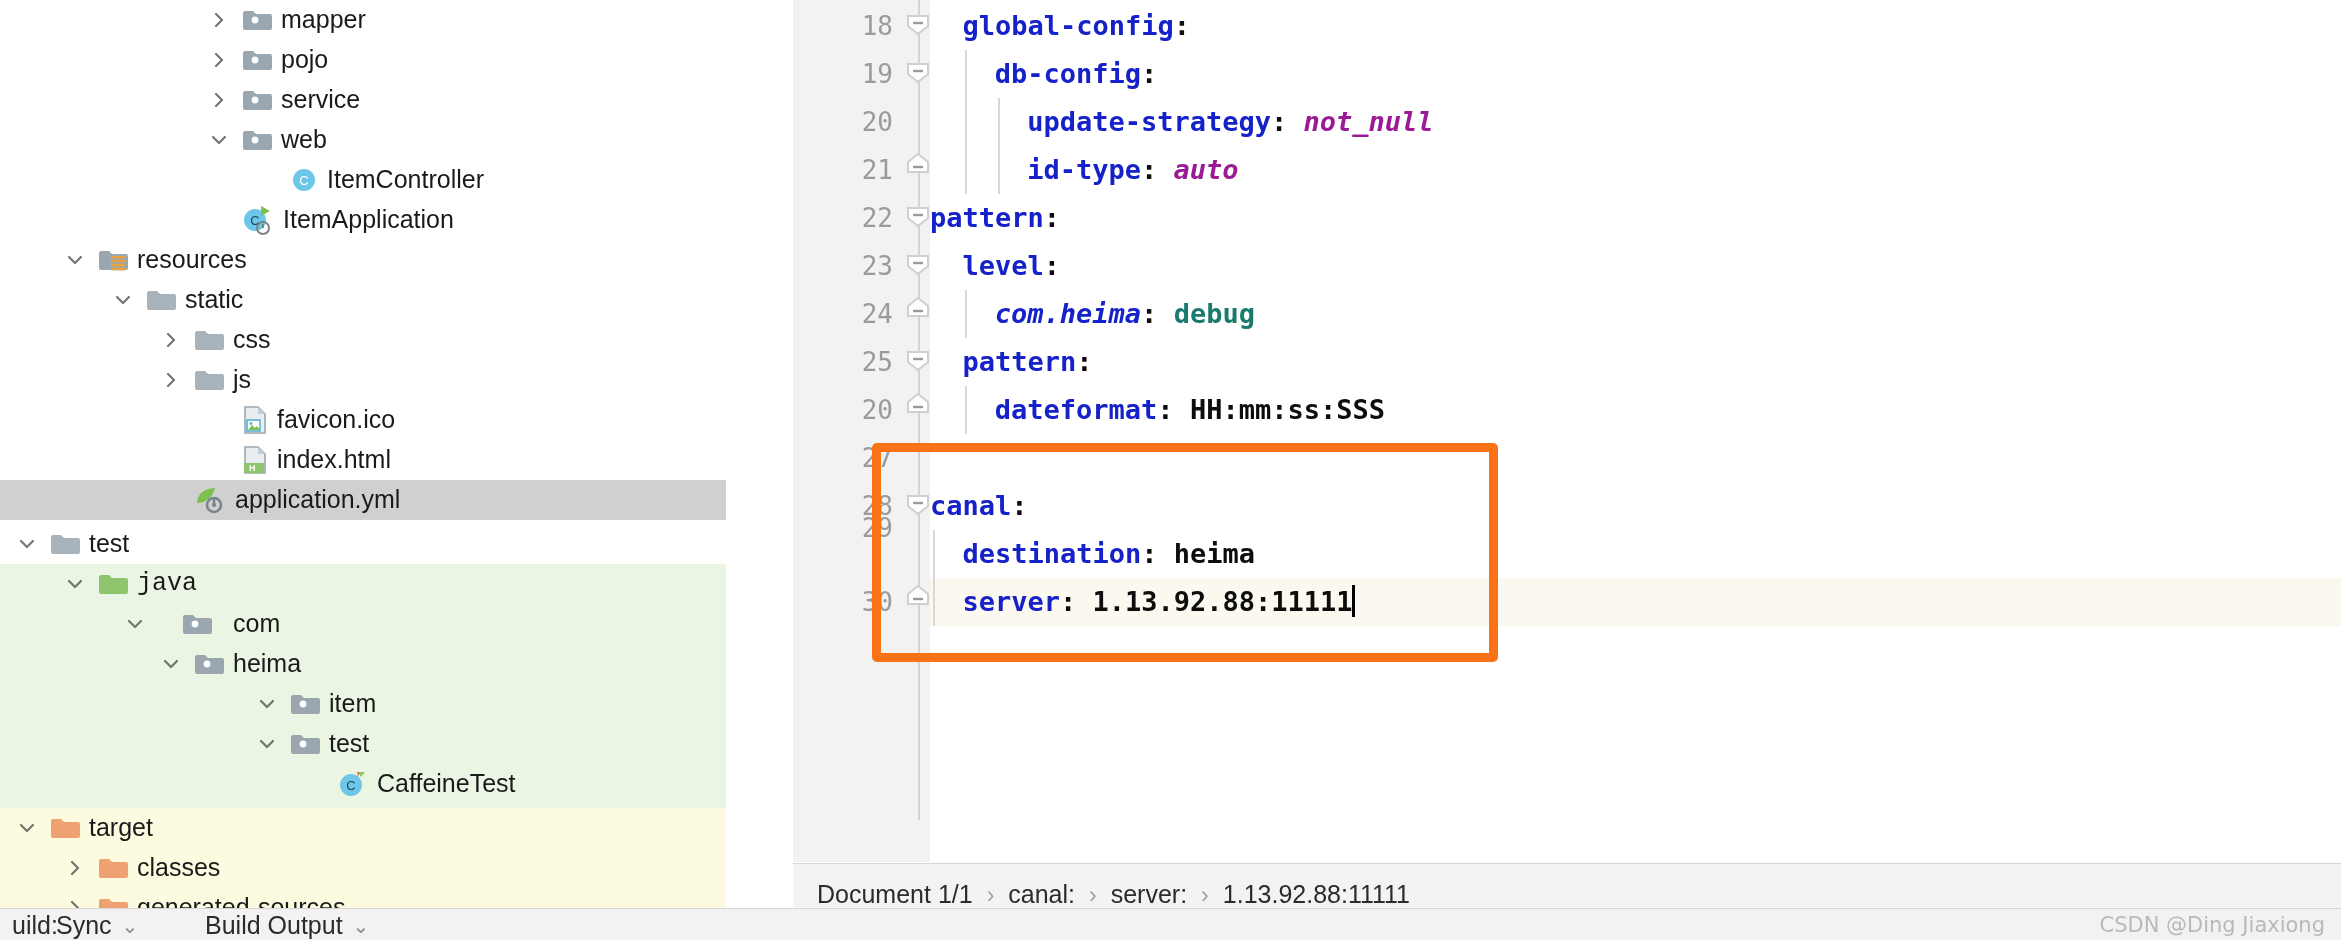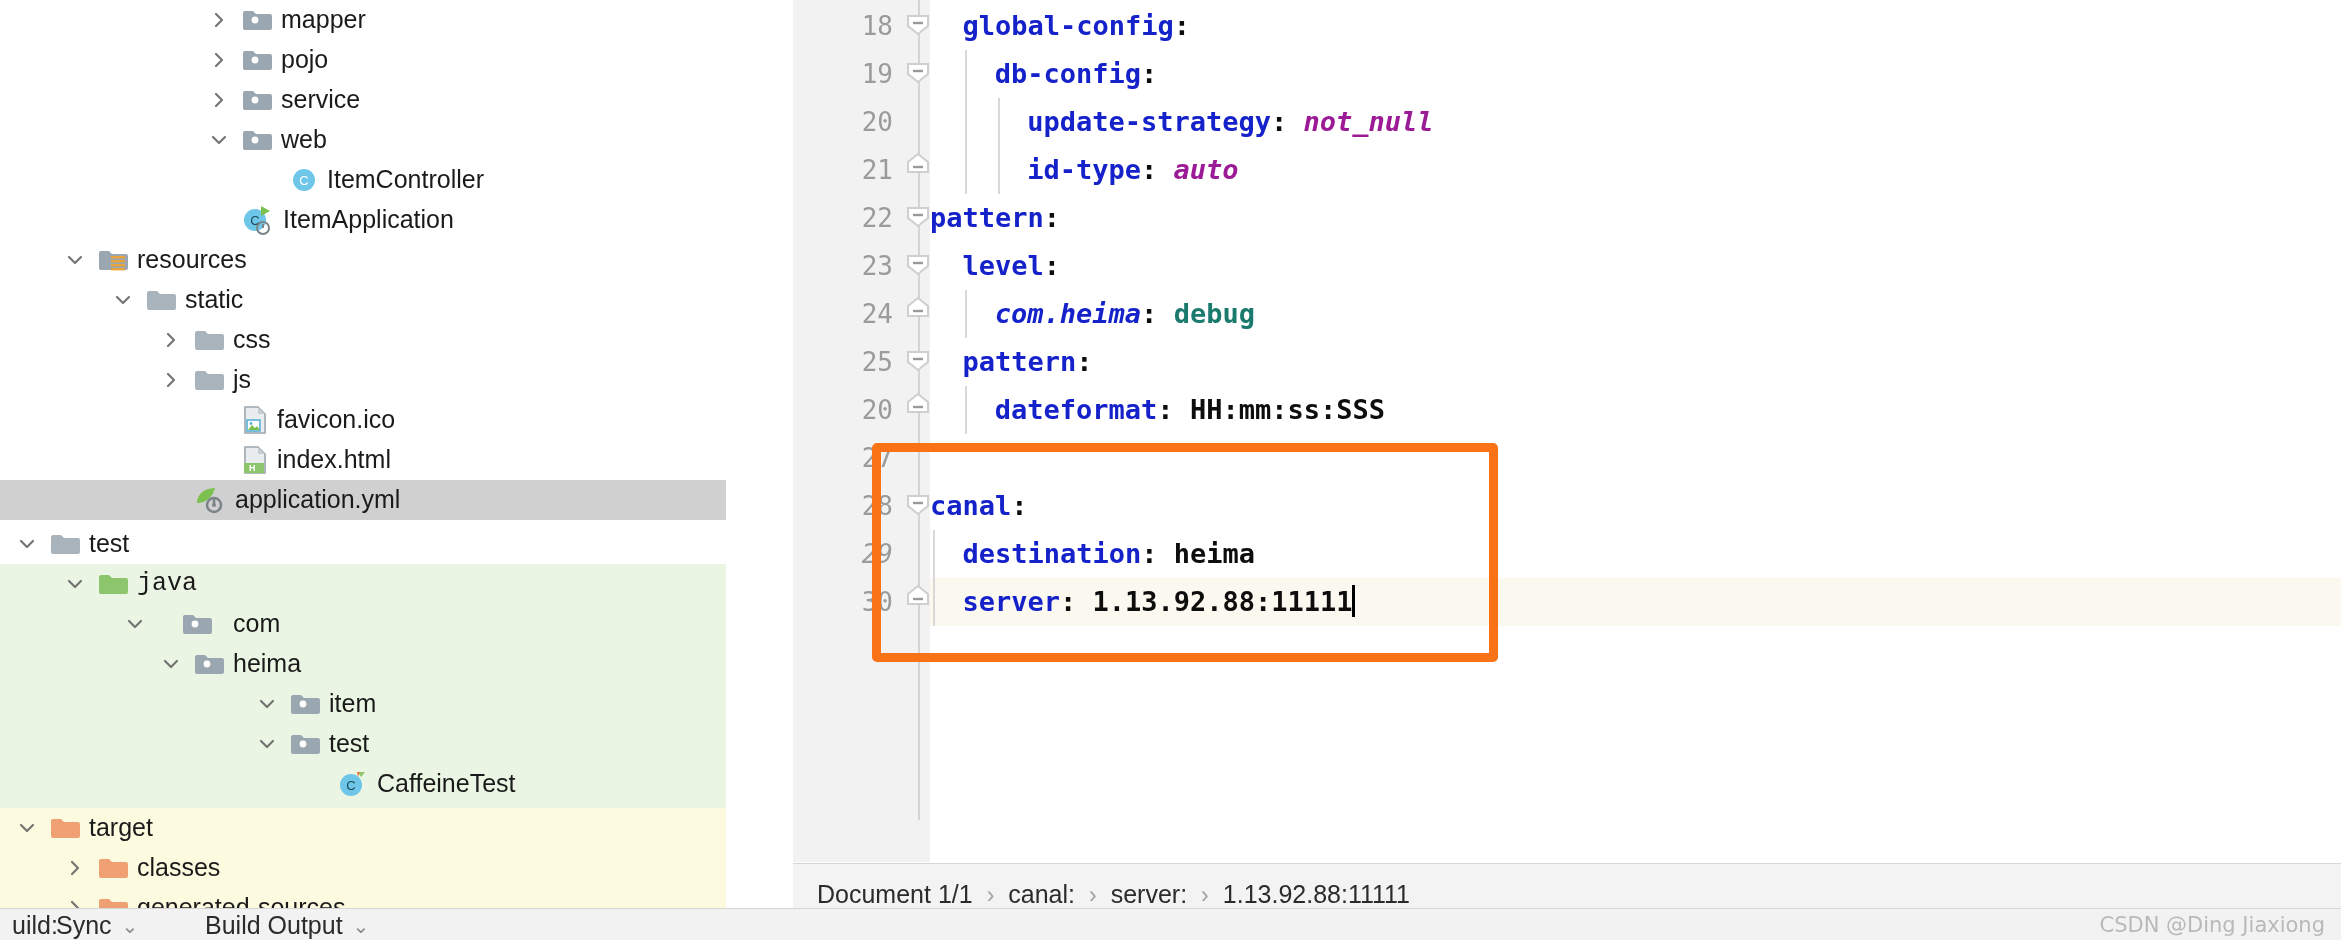--- a/index.html
+++ b/index.html
@@ -490,21 +490,21 @@
         <div class="lineno" style="top: 50px;">19</div>
         <div class="lineno" style="top: 98px;">20</div>
         <div class="lineno" style="top: 146px;">21</div>
         <div class="lineno" style="top: 194px;">22</div>
         <div class="lineno" style="top: 242px;">23</div>
         <div class="lineno" style="top: 290px;">24</div>
         <div class="lineno" style="top: 338px;">25</div>
         <div class="lineno" style="top: 386px;">20</div>
         <div class="lineno" style="top: 434px;">27</div>
         <div class="lineno" style="top: 482px;">28</div>
-        <div class="lineno" style="top: 530px; font-style: italic;">29</div>
+        <div class="lineno" style="top: 504px;">29</div>
         <div class="lineno" style="top: 578px;">30</div>
       </div>
     <div id="guides">
         <div class="indent-guide" style="left: 172.4px; top: 50px; height: 144px;"></div>
         <div class="indent-guide" style="left: 204.8px; top: 98px; height: 96px;"></div>
         <div class="indent-guide" style="left: 172.4px; top: 290px; height: 48px;"></div>
         <div class="indent-guide" style="left: 172.4px; top: 386px; height: 48px;"></div>
         <div class="indent-guide" style="left: 140px; top: 530px; height: 96px;"></div>
       </div>
     <div id="gutter-marks">

